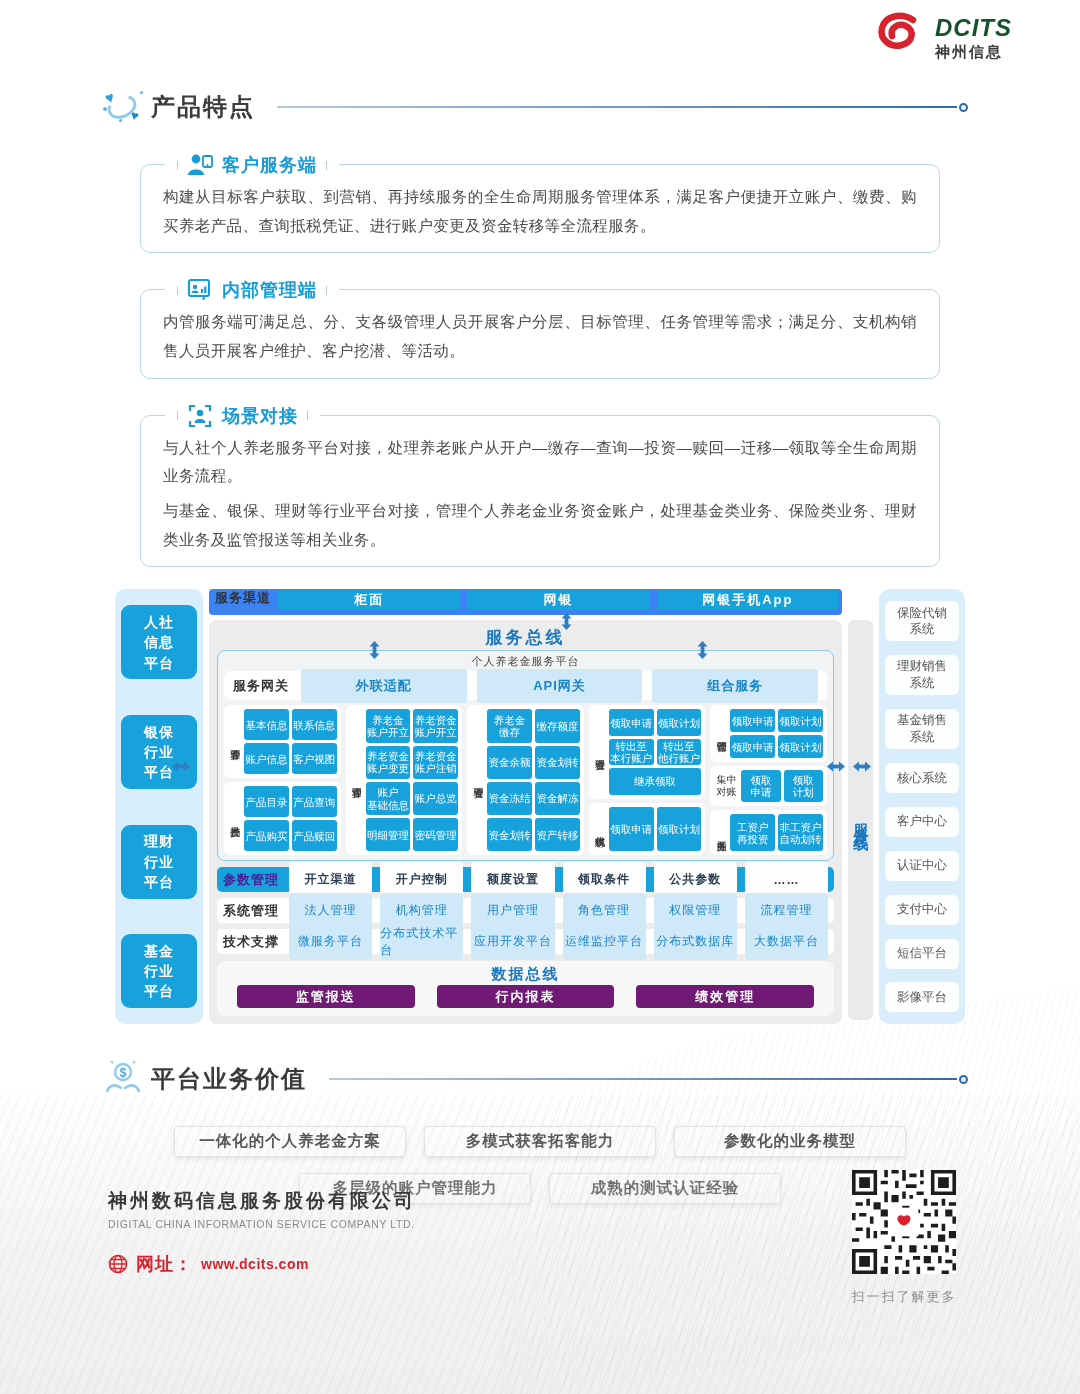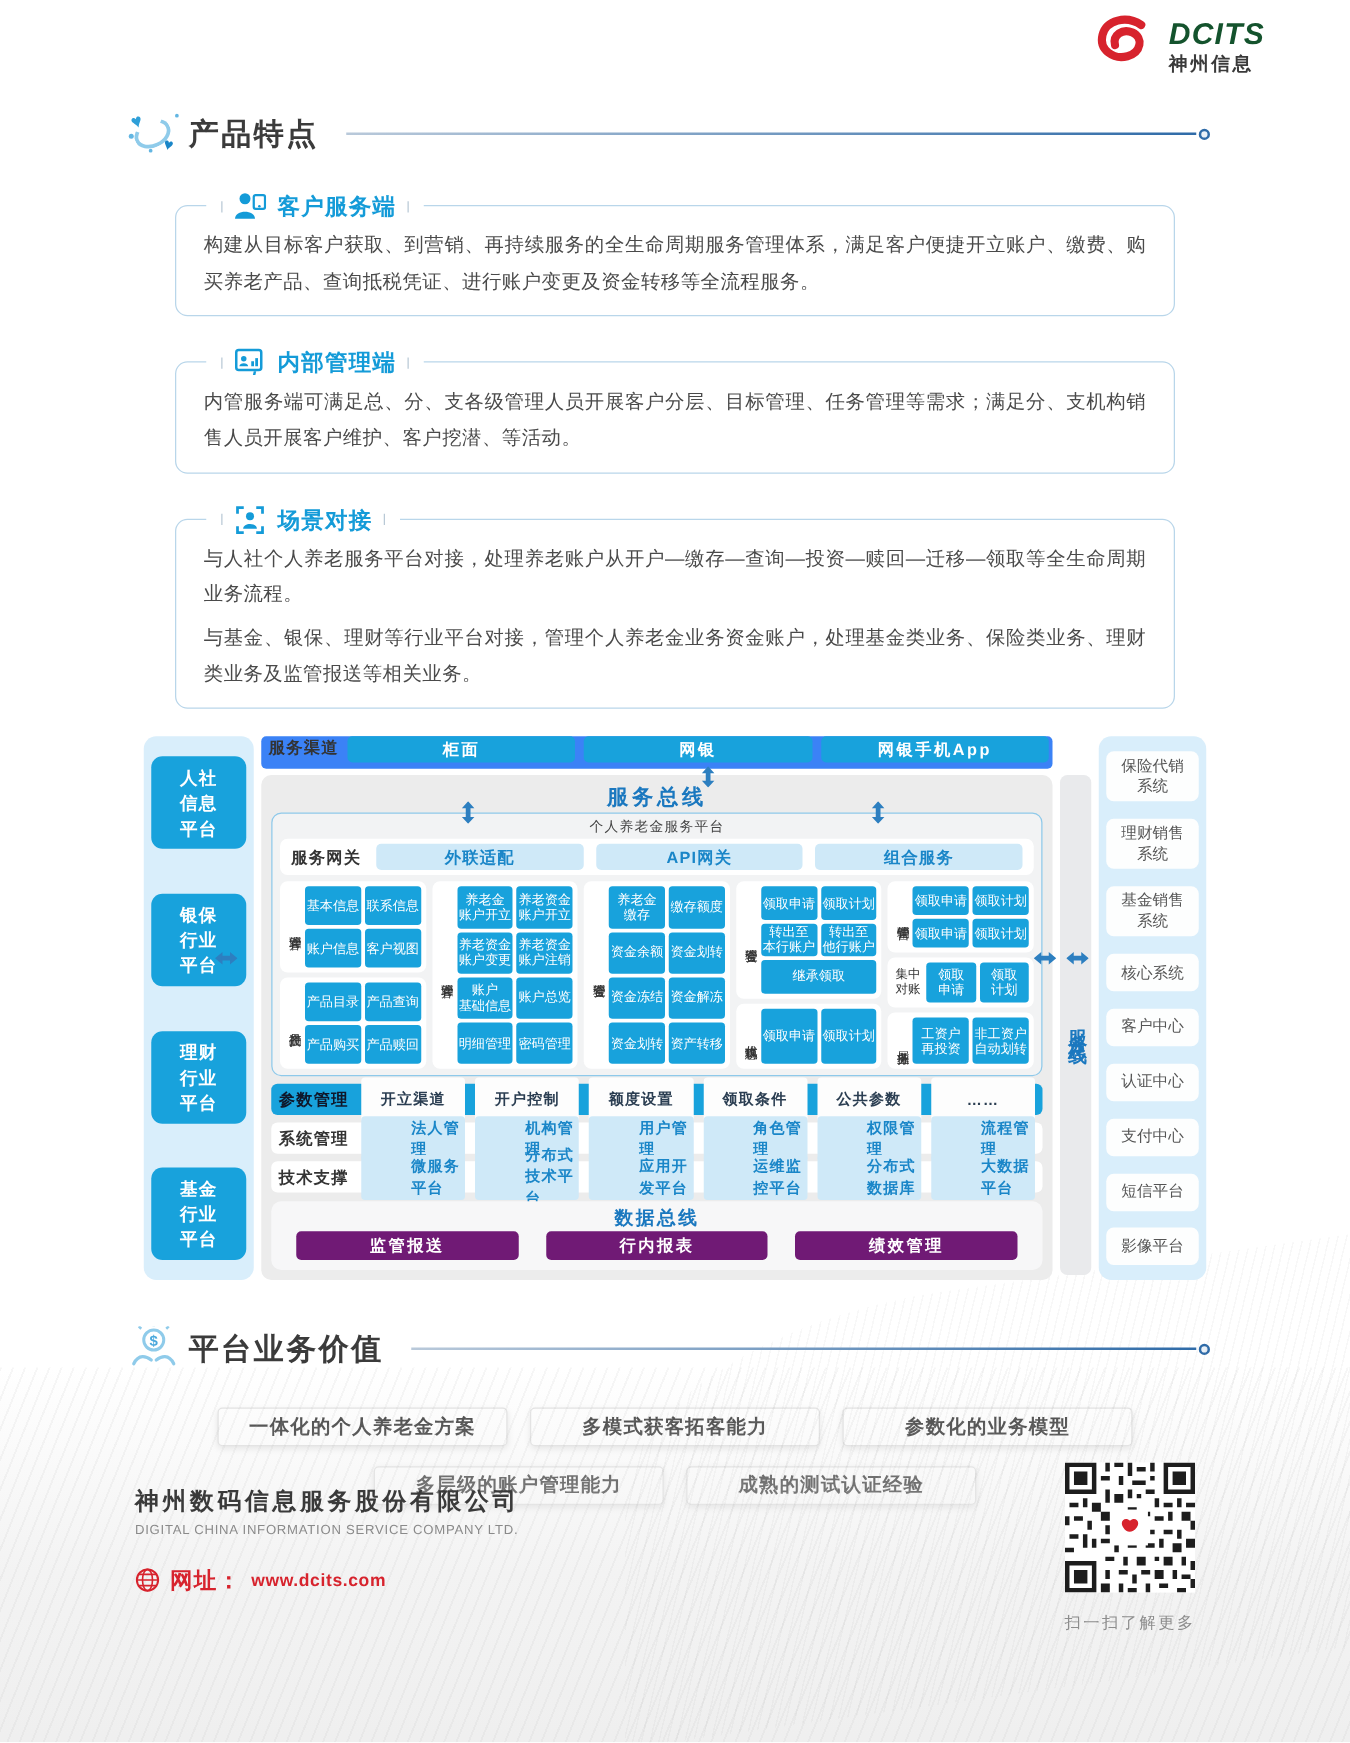--- a/index.html
+++ b/index.html
@@ -60,44 +60,44 @@
   .ch-btn { flex:1; height:21px; background:#18a2dc; border-radius:4px; color:#fff; font-weight:bold; font-size:13px;
             display:flex; align-items:center; justify-content:center; letter-spacing:2px; }
 
   .gray-box { flex:1; margin-top:5px; background:#ececec; border-radius:8px; padding:6px 8px 8px; display:flex; flex-direction:column; position:relative; }
   .bus-title { text-align:center; color:#1b78bf; font-weight:bold; font-size:17px; letter-spacing:3px; height:22px; }
 
   .platform-box { flex:1; border:1px solid #8ec9ea; background:#f2f3f4; border-radius:8px; padding:3px 6px 5px; display:flex; flex-direction:column; margin-top:2px; }
   .platform-title { text-align:center; font-size:11px; color:#444; height:15px; letter-spacing:1px; }
   .gateway { background:#fff; border-radius:6px; height:29px; display:flex; align-items:center; gap:10px; padding:0 9px; margin-top:2px; }
   .gw-label { font-size:13px; font-weight:bold; color:#333; letter-spacing:1px; width:58px; }
-  .gw-btn { flex:1; height:21px; background:#cfe9f8; border-radius:4px; color:#1a86c8; font-weight:bold; font-size:13px;
+  .gw-btn { flex:1; height:34px; background:#cfe9f8; border-radius:4px; color:#1a86c8; font-weight:bold; font-size:13px;
             display:flex; align-items:center; justify-content:center; letter-spacing:1px; }
 
   .modules { flex:1; display:flex; gap:5px; margin-top:5px; }
   .mcol { flex:1; display:flex; flex-direction:column; gap:4px; }
   .mgroup { background:#fff; border-radius:6px; display:flex; gap:3px; padding:4px; flex:1; }
   .mgroup.h3 { flex:1.9; } .mgroup.h1 { flex:1; }
   .vlabel { writing-mode:vertical-lr; text-orientation:upright; font-size:10px; color:#333; width:13px;
             display:flex; align-items:center; justify-content:center; line-height:1.05; letter-spacing:0; }
   .vlabel-h { width:24px; font-size:10px; color:#333; display:flex; align-items:center; justify-content:center; text-align:center; white-space:pre-line; line-height:1.2; }
   .mgrid { flex:1; display:grid; grid-template-columns:1fr 1fr; grid-auto-rows:1fr; gap:3px; }
   .mbtn { background:#18a2dc; border-radius:3px; color:#fff; font-size:10.5px; line-height:1.15; text-align:center;
           display:flex; align-items:center; justify-content:center; white-space:pre-line; padding:1px; }
   .wide { grid-column:span 2; }
 
   .hrow { height:25px; border-radius:5px; display:flex; align-items:center; gap:8px; padding:0 6px; margin-top:6px; }
   .hrow.param { background:#18a2dc; }
   .hrow.white { background:#fff; }
   .hrow-label { width:58px; font-size:13px; font-weight:bold; letter-spacing:1px; flex:0 0 auto; }
-  .param .hrow-label { color:#0f172a; }
+  .param .hrow-label { color:#4c1d95; }
   .white .hrow-label { color:#333; }
   .hrow-btn { flex:1; height:36px; border-radius:3px; display:flex; align-items:center; justify-content:center; font-size:12px; letter-spacing:1px; }
   .param .hrow-btn { background:#fdfdfd; color:#2b3e52; font-weight:bold; }
-  .white .hrow-btn { background:#cfe9f8; color:#1a86c8; font-weight:bold;padding-left:40px; }
+  .white .hrow-btn { background:#cfe9f8; color:#1a86c8; font-weight:normal; }
 
   .databus { margin-top:7px; background:#f7f7f8; border-radius:8px; padding:4px 12px 8px; }
   .db-title { text-align:center; color:#1b78bf; font-weight:bold; font-size:15px; letter-spacing:2px; height:20px; }
   .db-row { display:flex; gap:22px; padding:0 8px; }
   .db-btn { flex:1; height:23px; background:#701a75; border-radius:4px; color:#fff; font-weight:bold; font-size:13px;
             display:flex; align-items:center; justify-content:center; letter-spacing:2px; }
 
   .d-bus { width:25px; margin-top:31px; margin-bottom:4px; background:#e9eaec; border-radius:6px;
            display:flex; align-items:center; justify-content:center; }
   .d-bus span { writing-mode:vertical-lr; text-orientation:upright; color:#1b78bf; font-weight:bold; font-size:15px; letter-spacing:4px; }

